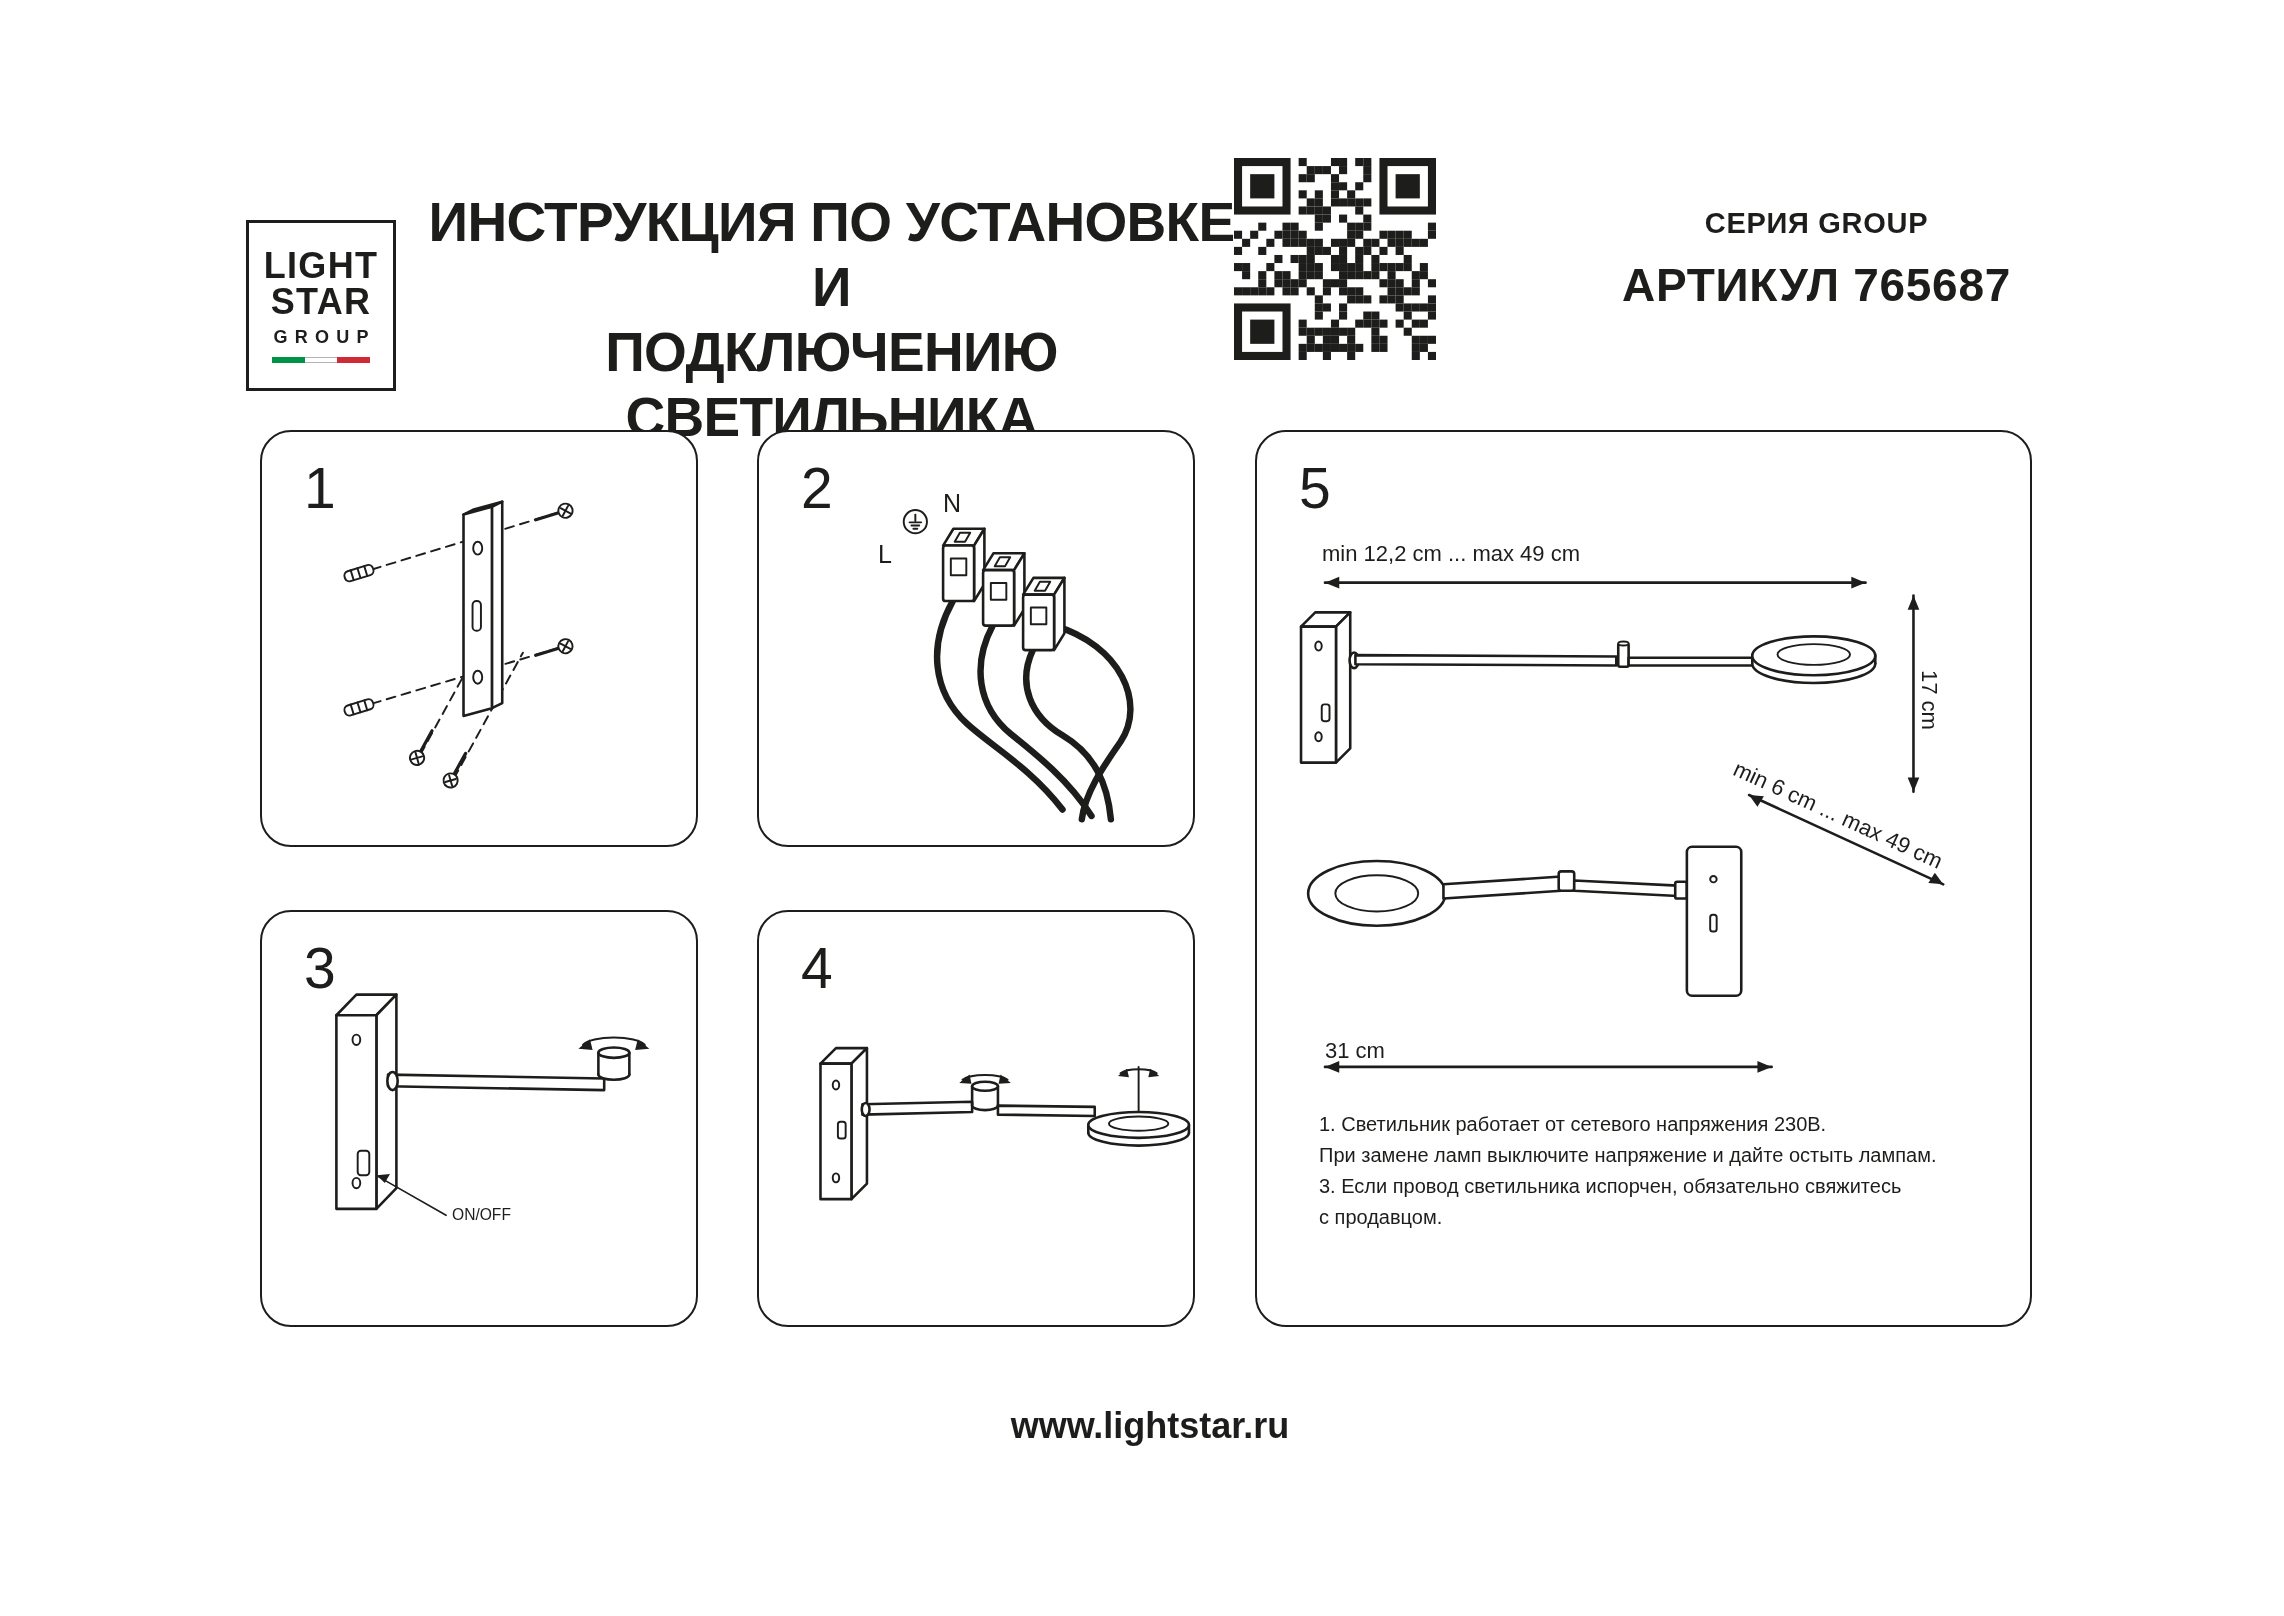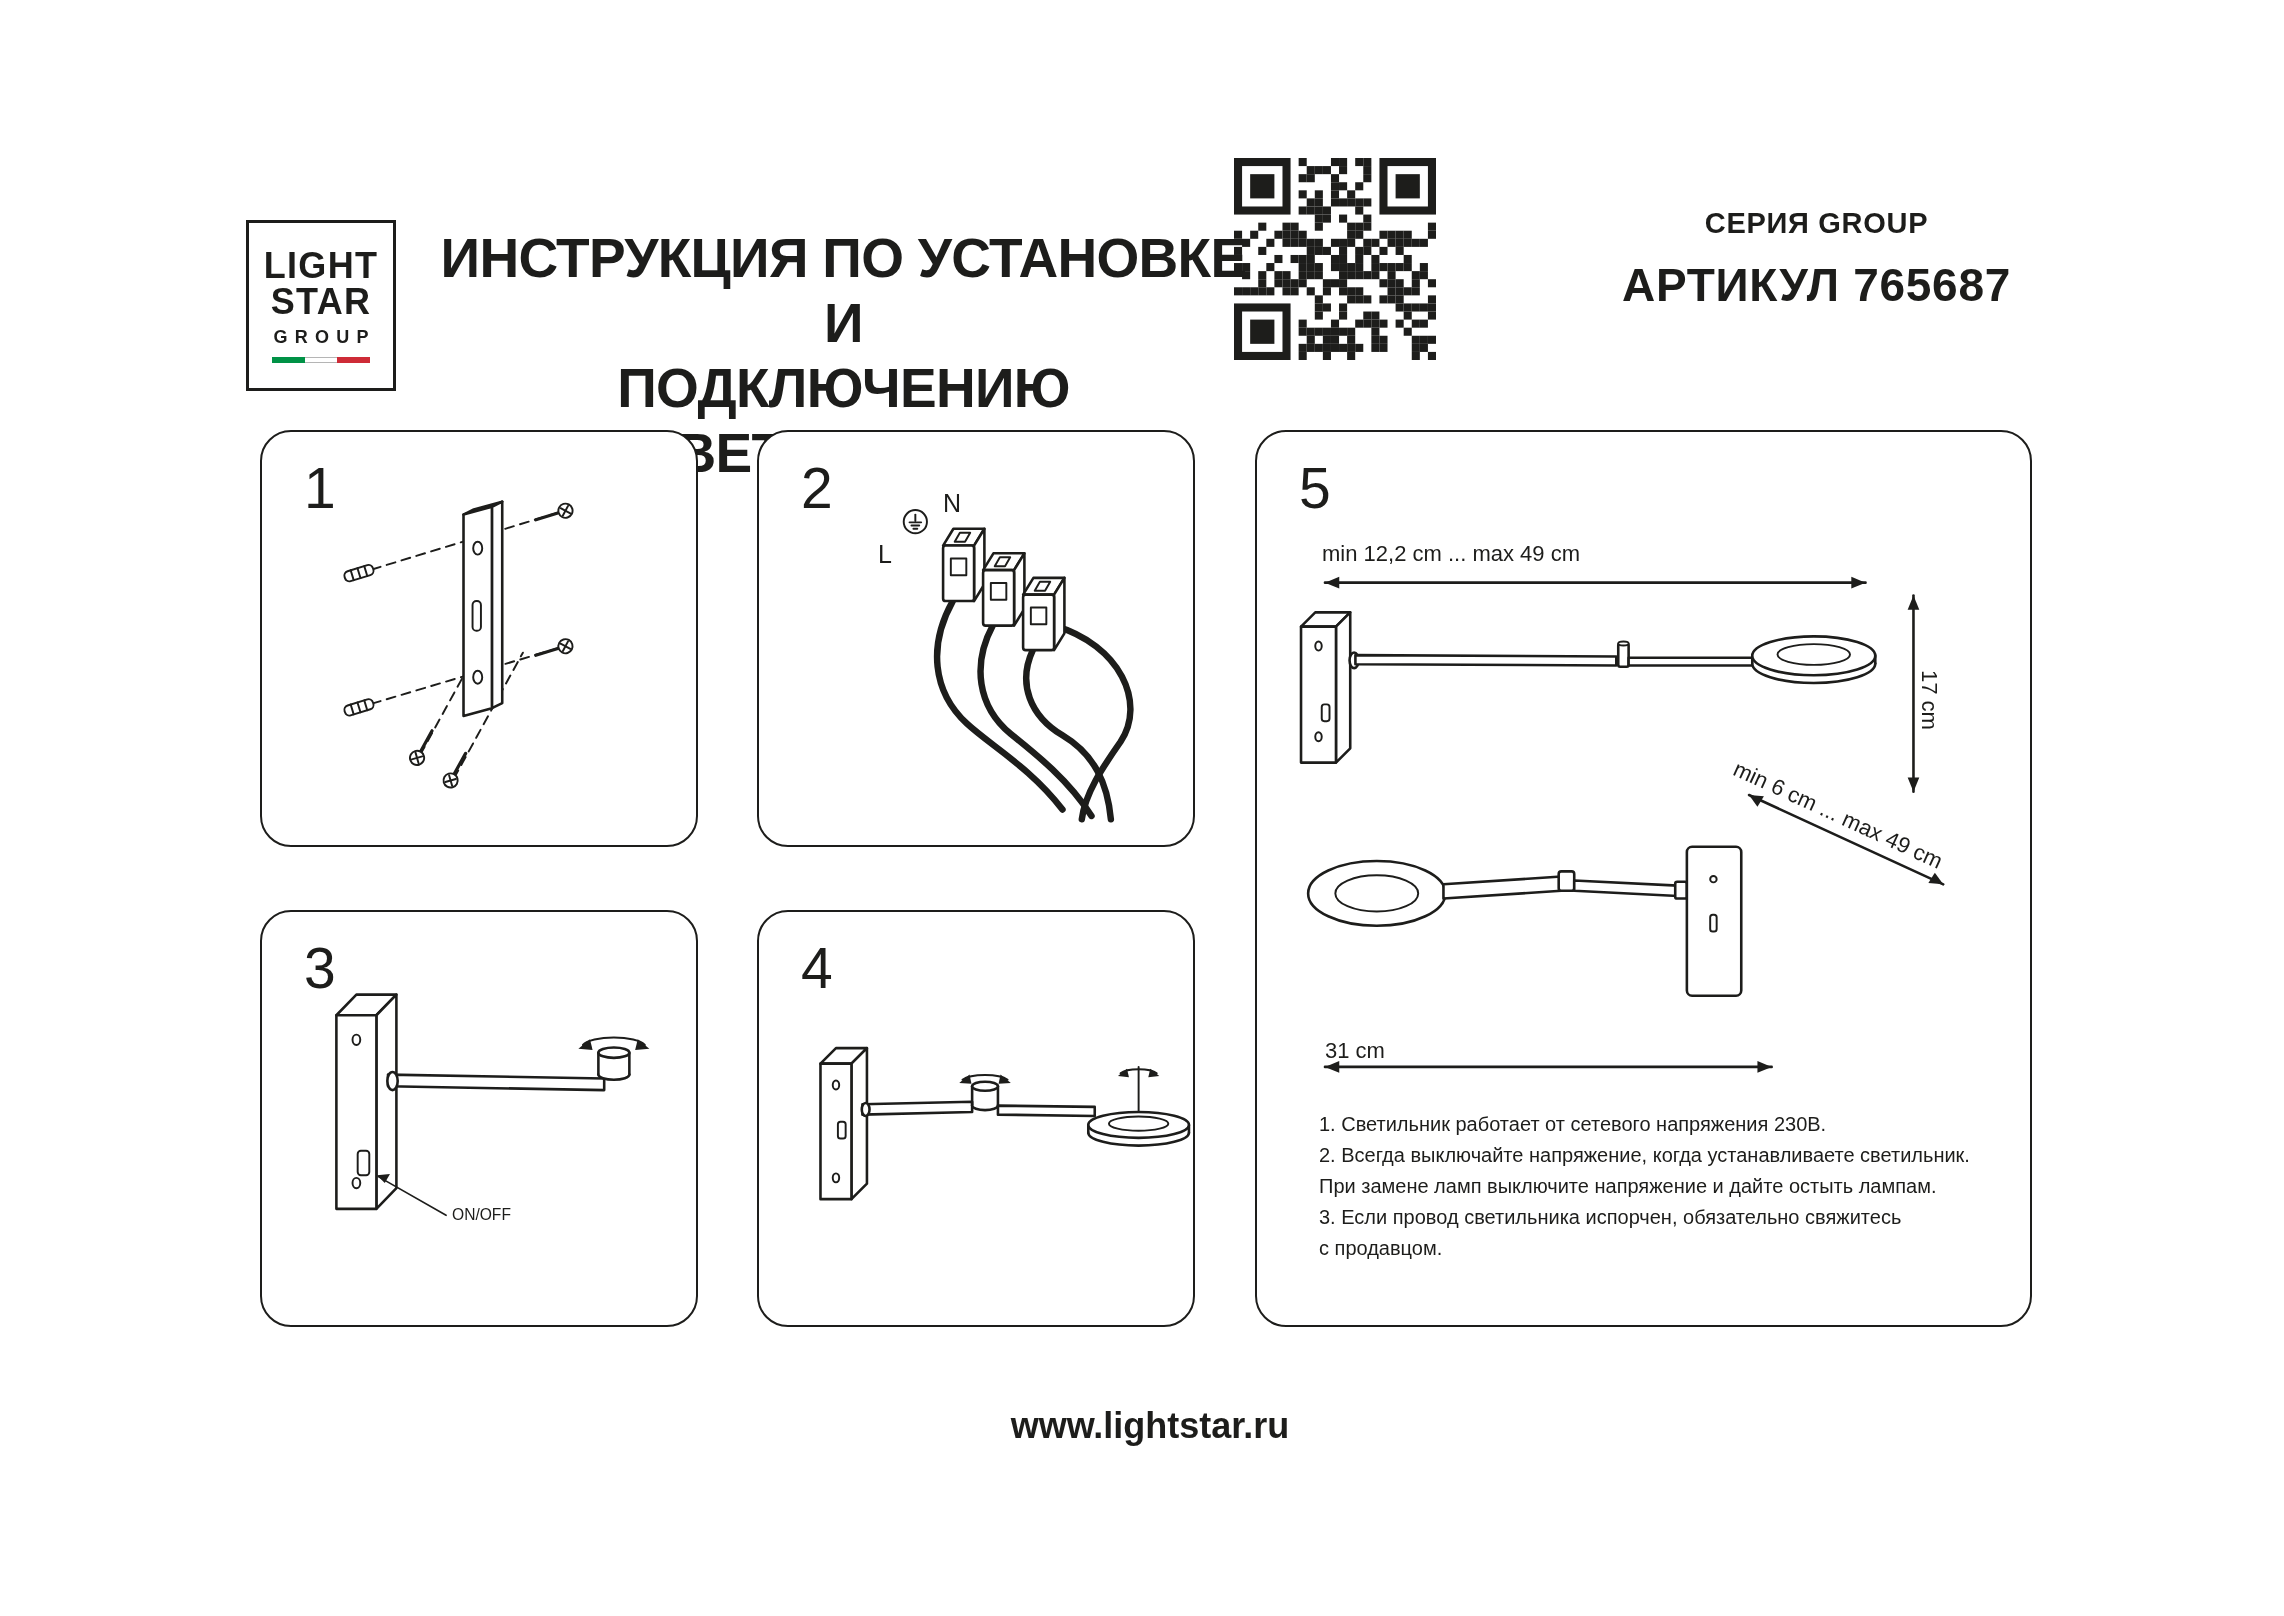--- a/index.html
+++ b/index.html
@@ -17,22 +17,22 @@
     text-align:center;
     margin-top:46px;
   }
   .logo-line{font-size:36px;font-weight:bold;line-height:36px;letter-spacing:1.3px;}
   .logo-group{font-size:18px;font-weight:bold;letter-spacing:7.2px;margin-top:6.5px;text-indent:7.2px;}
   .logo-flag{display:flex;margin-top:9px;width:98px;height:5.9px;}
   .logo-flag span{flex:1;height:100%;}
   .flag-white{border-top:0.7px solid #b5b5b5;border-bottom:0.7px solid #b5b5b5;box-sizing:border-box;background:#fff;}
 
   .page-title{
-    left:414px;top:190px;width:859px;text-align:center;
-    font-size:55px;font-weight:bold;line-height:65px;letter-spacing:-0.7px;margin-top:36px;
+    left:402px;top:190px;width:859px;text-align:center;
+    font-size:55px;font-weight:bold;line-height:65px;letter-spacing:-0.7px;
   }
 
   .qr{left:1234px;top:158px;width:202px;height:202px;}
 
   .series-block{left:1595px;top:207px;width:443px;text-align:center;}
   .series-label{font-size:29px;font-weight:bold;letter-spacing:0.7px;}
   .article-label{font-size:46px;font-weight:bold;margin-top:18px;letter-spacing:0.7px;}
 
   
   .panel{
@@ -598,21 +598,20 @@
     </g>
   </svg>
 
   <div class="dim dim-center" style="left:65px;top:109px;width:550px;">min 12,2 cm ... max 49 cm</div>
   <div class="dim" style="left:685px;top:238px;transform:rotate(90deg);transform-origin:0 0;">17 cm</div>
   <div class="dim" style="left:483px;top:324px;transform:rotate(24.7deg);transform-origin:0 0;">min 6 cm ... max 49 cm</div>
   <div class="dim dim-center" style="left:68px;top:598px;width:449px;margin-top:8px;">31 cm</div>
 
   <div class="p5-notes">
     <div>1. Светильник работает от сетевого напряжения 230В.</div>
-    <div>2. Всегда выключайте напряжение, когда устанавливаете светильник.</div>
     <div>При замене ламп выключите напряжение и дайте остыть лампам.</div>
     <div>3. Если провод светильника испорчен, обязательно свяжитесь</div>
     <div>с продавцом.</div>
   </div>
 
   <div class="step-num">5</div>
 </div>
 
 <div class="abs" style="left:0;top:1405px;width:2284px;text-align:center;font-size:36px;font-weight:bold;padding-left:8px;">www.lightstar.ru</div>
 

